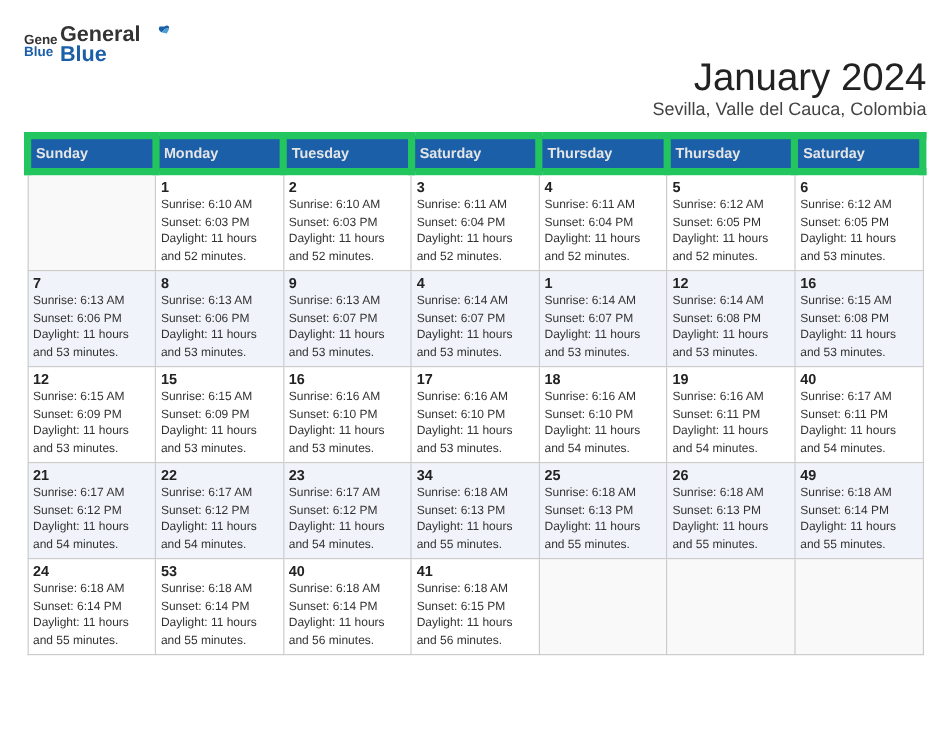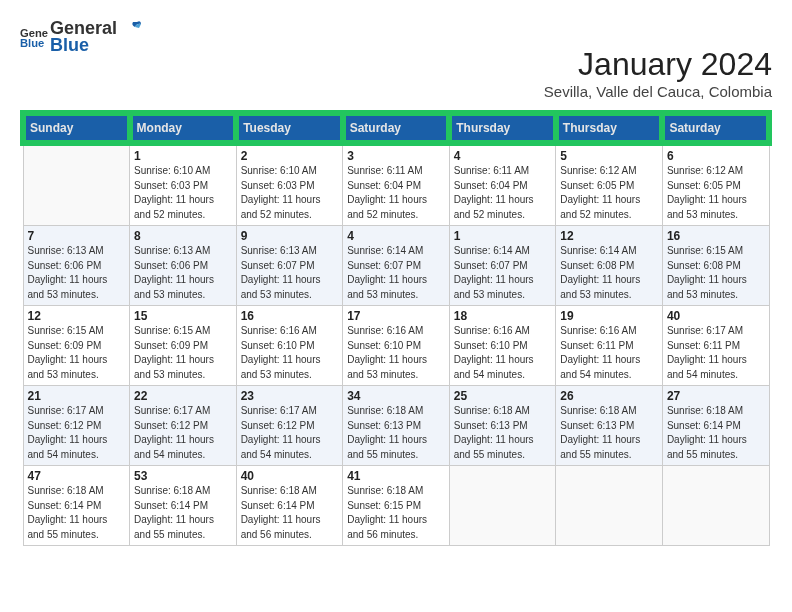--- a/index.html
+++ b/index.html
@@ -345,31 +345,31 @@
           </td>
           <td>
             <span class="day-num">26</span>
           <div class="day-info">
             Sunrise: 6:18 AM<br>
             Sunset: 6:13 PM<br>
             Daylight: 11 hours and 55 minutes.
           </div>
           </td>
           <td>
-            <span class="day-num">27</span>
+            <span class="day-num">49</span>
           <div class="day-info">
             Sunrise: 6:18 AM<br>
             Sunset: 6:14 PM<br>
             Daylight: 11 hours and 55 minutes.
           </div>
           </td>
         </tr>
         <tr>
           <td>
-            <span class="day-num">47</span>
+            <span class="day-num">24</span>
           <div class="day-info">
             Sunrise: 6:18 AM<br>
             Sunset: 6:14 PM<br>
             Daylight: 11 hours and 55 minutes.
           </div>
           </td>
           <td>
             <span class="day-num">53</span>
           <div class="day-info">
             Sunrise: 6:18 AM<br>

